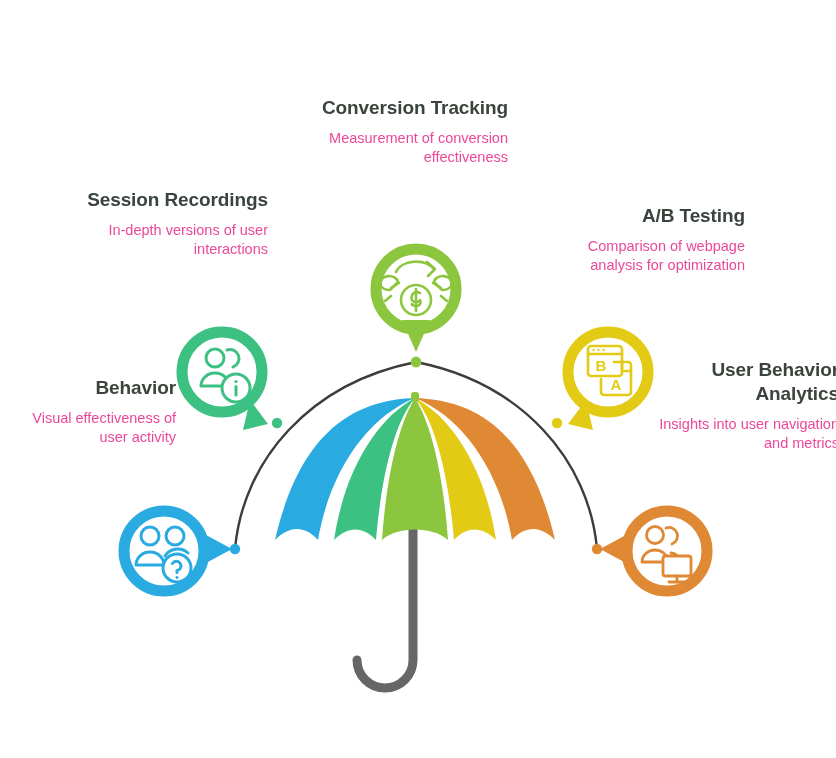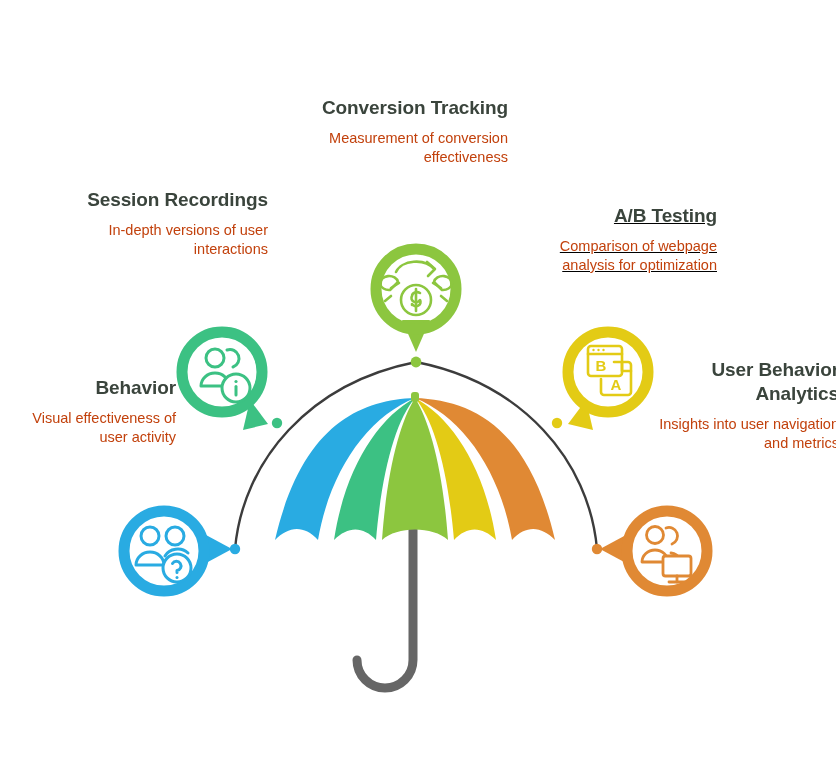--- a/index.html
+++ b/index.html
@@ -35,29 +35,29 @@
   .title {
     font-size: 19px;
     font-weight: bold;
     color: #3a443c;
     line-height: 1.26;
     letter-spacing: -0.1px;
   }
   .desc {
     font-size: 14.5px;
     font-weight: normal;
-    color: #c2410c;
+    color: #ec4899;
     line-height: 1.3;
     margin-top: 9px;
   }
 
   
   #blk-conversion  { left: 318px; top: 96px;  width: 190px; }
   #blk-session     { left: 80px;  top: 180px; width: 188px; margin-top: 8px; }
-  #blk-ab          { left: 531px; top: 204px; width: 186px; text-decoration: underline; }
+  #blk-ab          { left: 559px; top: 204px; width: 186px; }
   #blk-heatmaps    { left: 8px;   top: 376px; width: 168px; }
   #blk-behavior    { left: 655px; top: 358px; width: 184px; }
 </style>
 </head>
 <body>
 
 <div id="stage">
 
   <svg class="art" viewBox="0 0 836 758" xmlns="http://www.w3.org/2000/svg">
 

